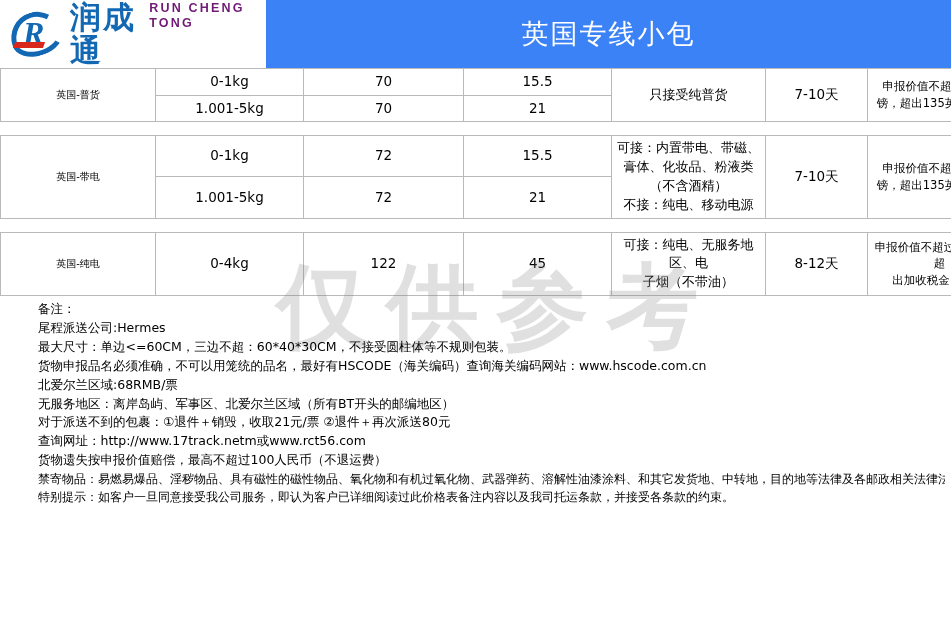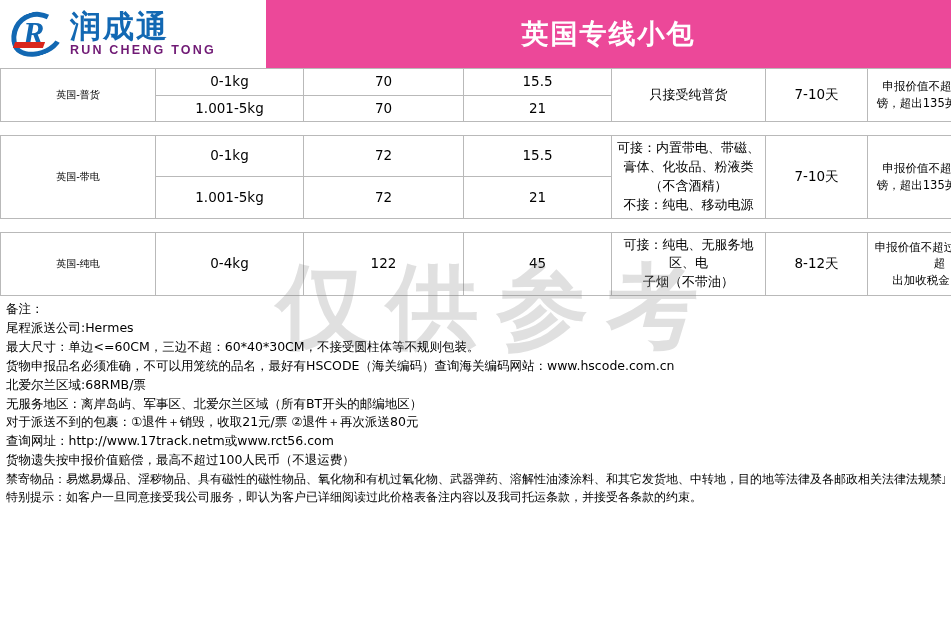--- a/index.html
+++ b/index.html
@@ -52,42 +52,42 @@
     font-family: "Liberation Serif", serif;
     font-style: italic;
   }
   .logo-mark .redbar {
     position: absolute;
     left: 6px; top: 34px;
     width: 30px; height: 6px;
     background: #d9261c;
     transform: skewX(-20deg);
   }
-  .logo-text { display: flex; flex-direction: column; justify-content: center; }
+  .logo-text { display: flex; justify-content: center; }
   .logo-cn {
     font-size: 31px;
     font-weight: bold;
     color: #1268b3;
     letter-spacing: 2px;
     line-height: 1.05;
     font-family: "DejaVu Sans", sans-serif;
   }
   .logo-en {
     font-size: 12.5px;
     font-weight: bold;
     color: #701a75;
     letter-spacing: 2.2px;
     line-height: 1.2;
   }
   .title-bar {
     flex: 1;
-    background: #ec4899;
+    background: #3b82f6;
     color: #ffffff;
     font-size: 27px;
-    font-weight: bold;
+    font-weight: normal;
     display: flex;
     align-items: center;
     justify-content: center;
     letter-spacing: 2px;
     font-family: "DejaVu Sans", sans-serif;
   }
 
   
   table.rates {
     width: 951px;
@@ -121,20 +121,21 @@
     font-size: 12.5px;
     font-family: "DejaVu Sans", sans-serif;
     line-height: 1.0;
     position: relative;
     z-index: 2;
   }
   .notes .line {
     padding: 3.2px 0;
     white-space: nowrap;
     overflow: hidden;
+    margin-left: 32px;
   }
   .notes .line.small { font-size: 12px; }
   .notes .title { font-size: 12.5px; }
 
   
   .watermark {
     position: absolute;
     left: 12px; right: 0;
     top: 245px;
     text-align: center;

